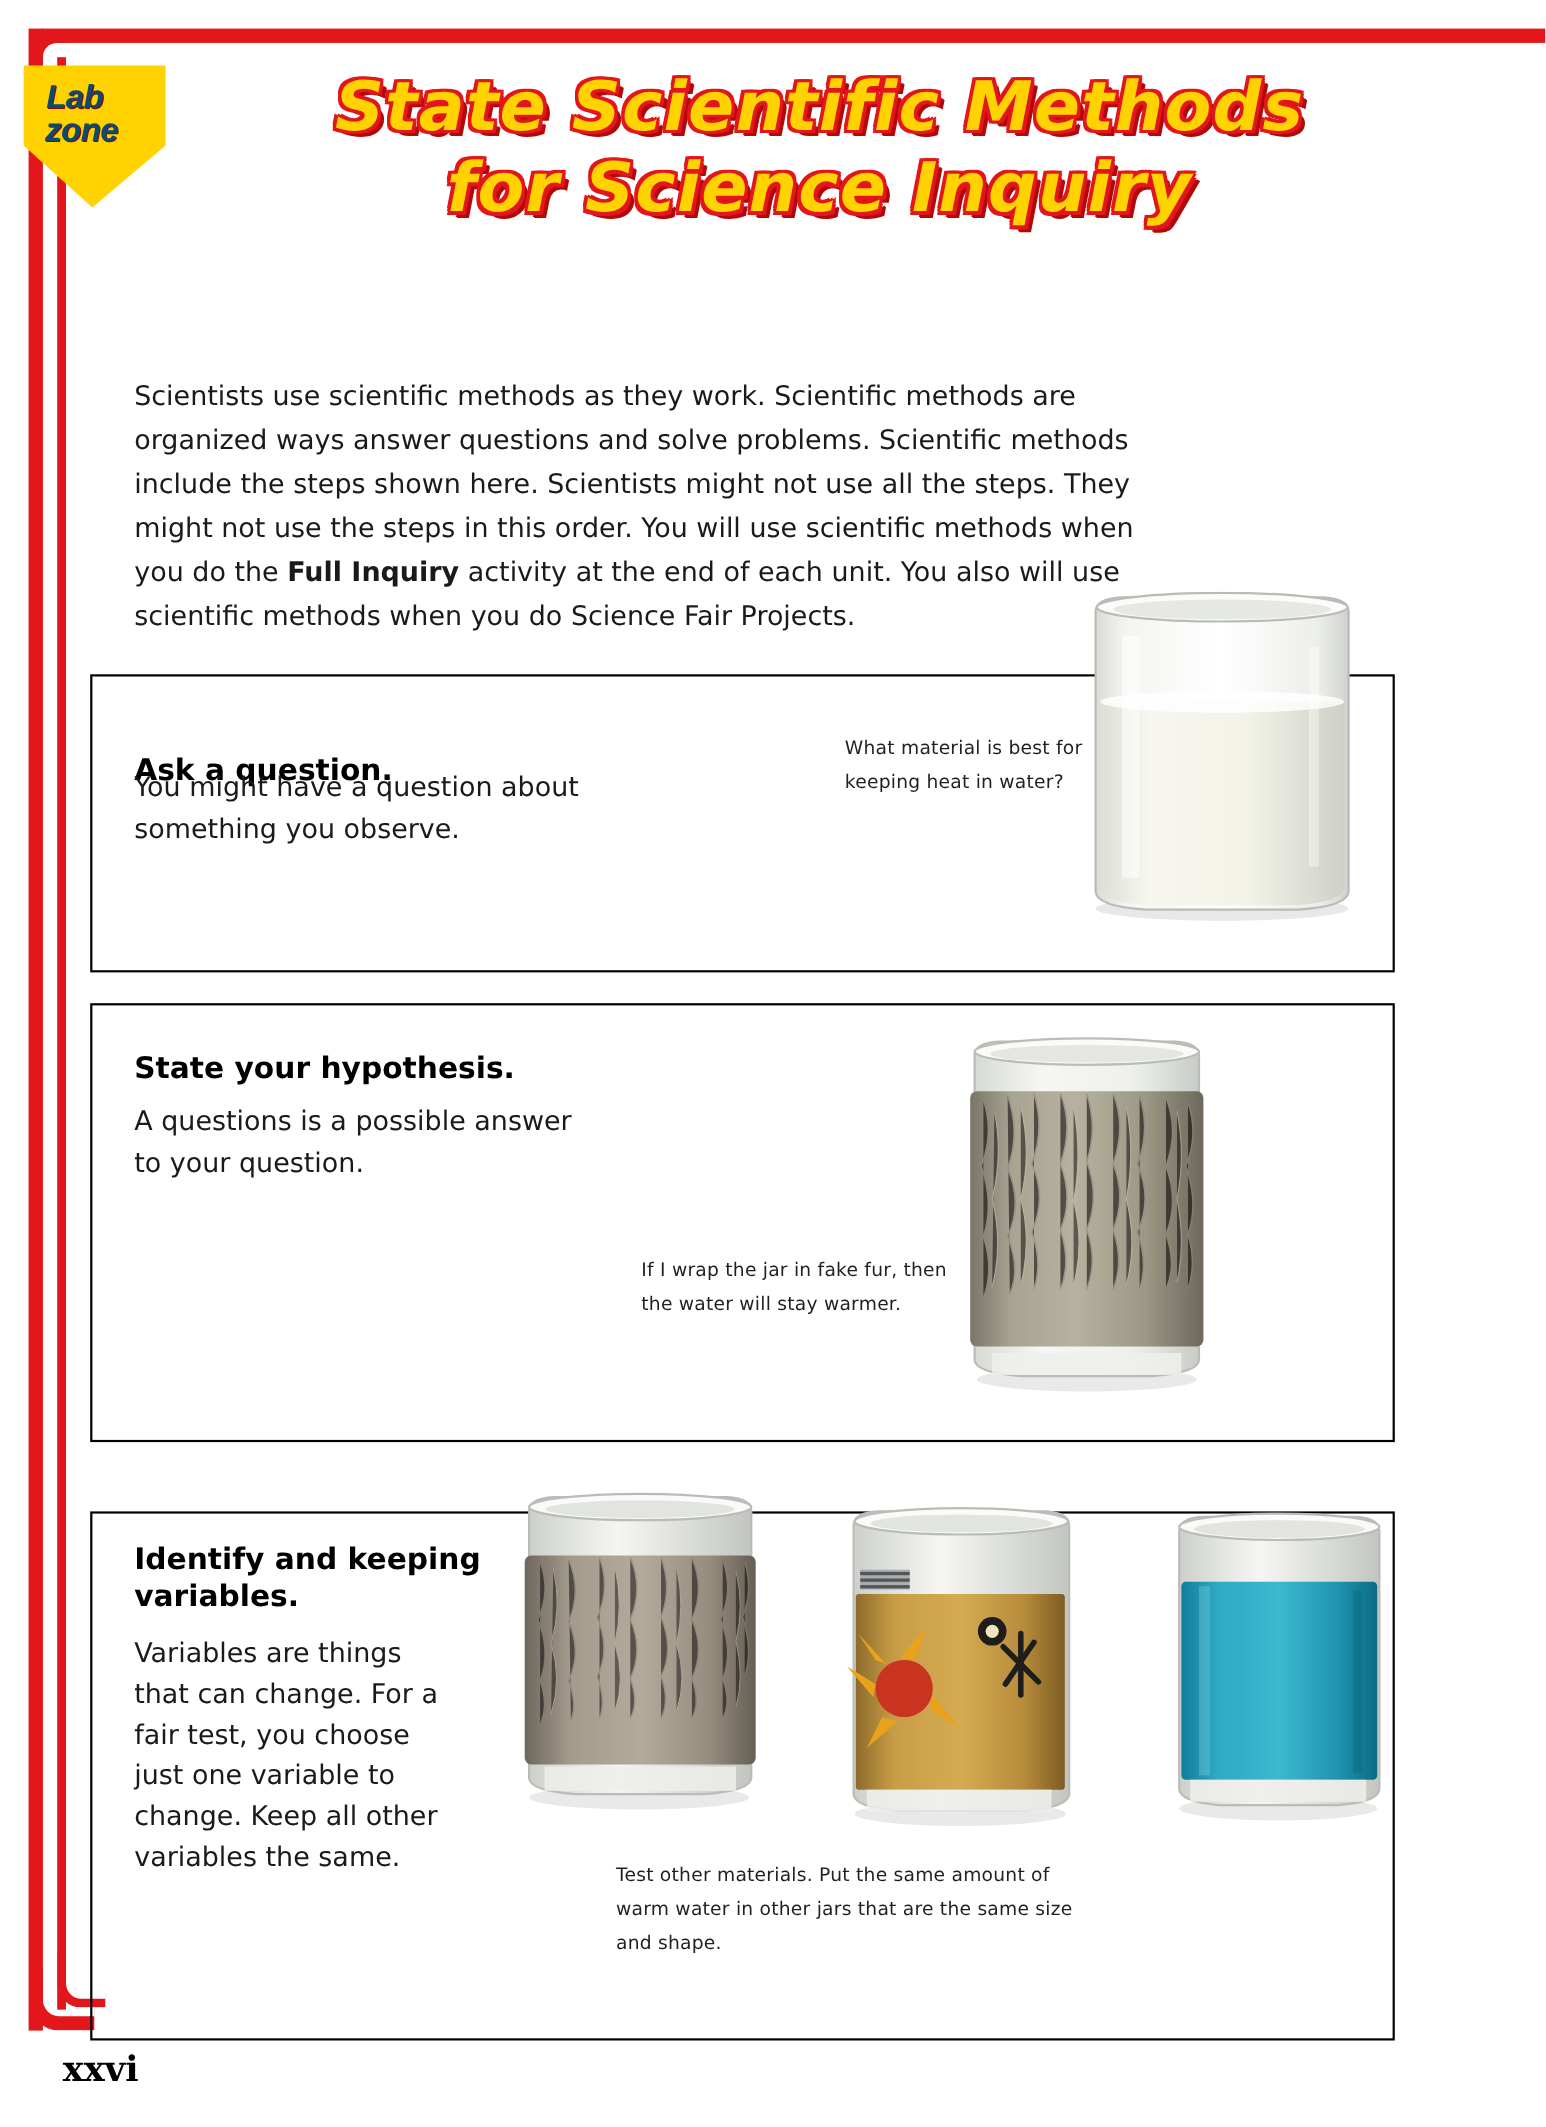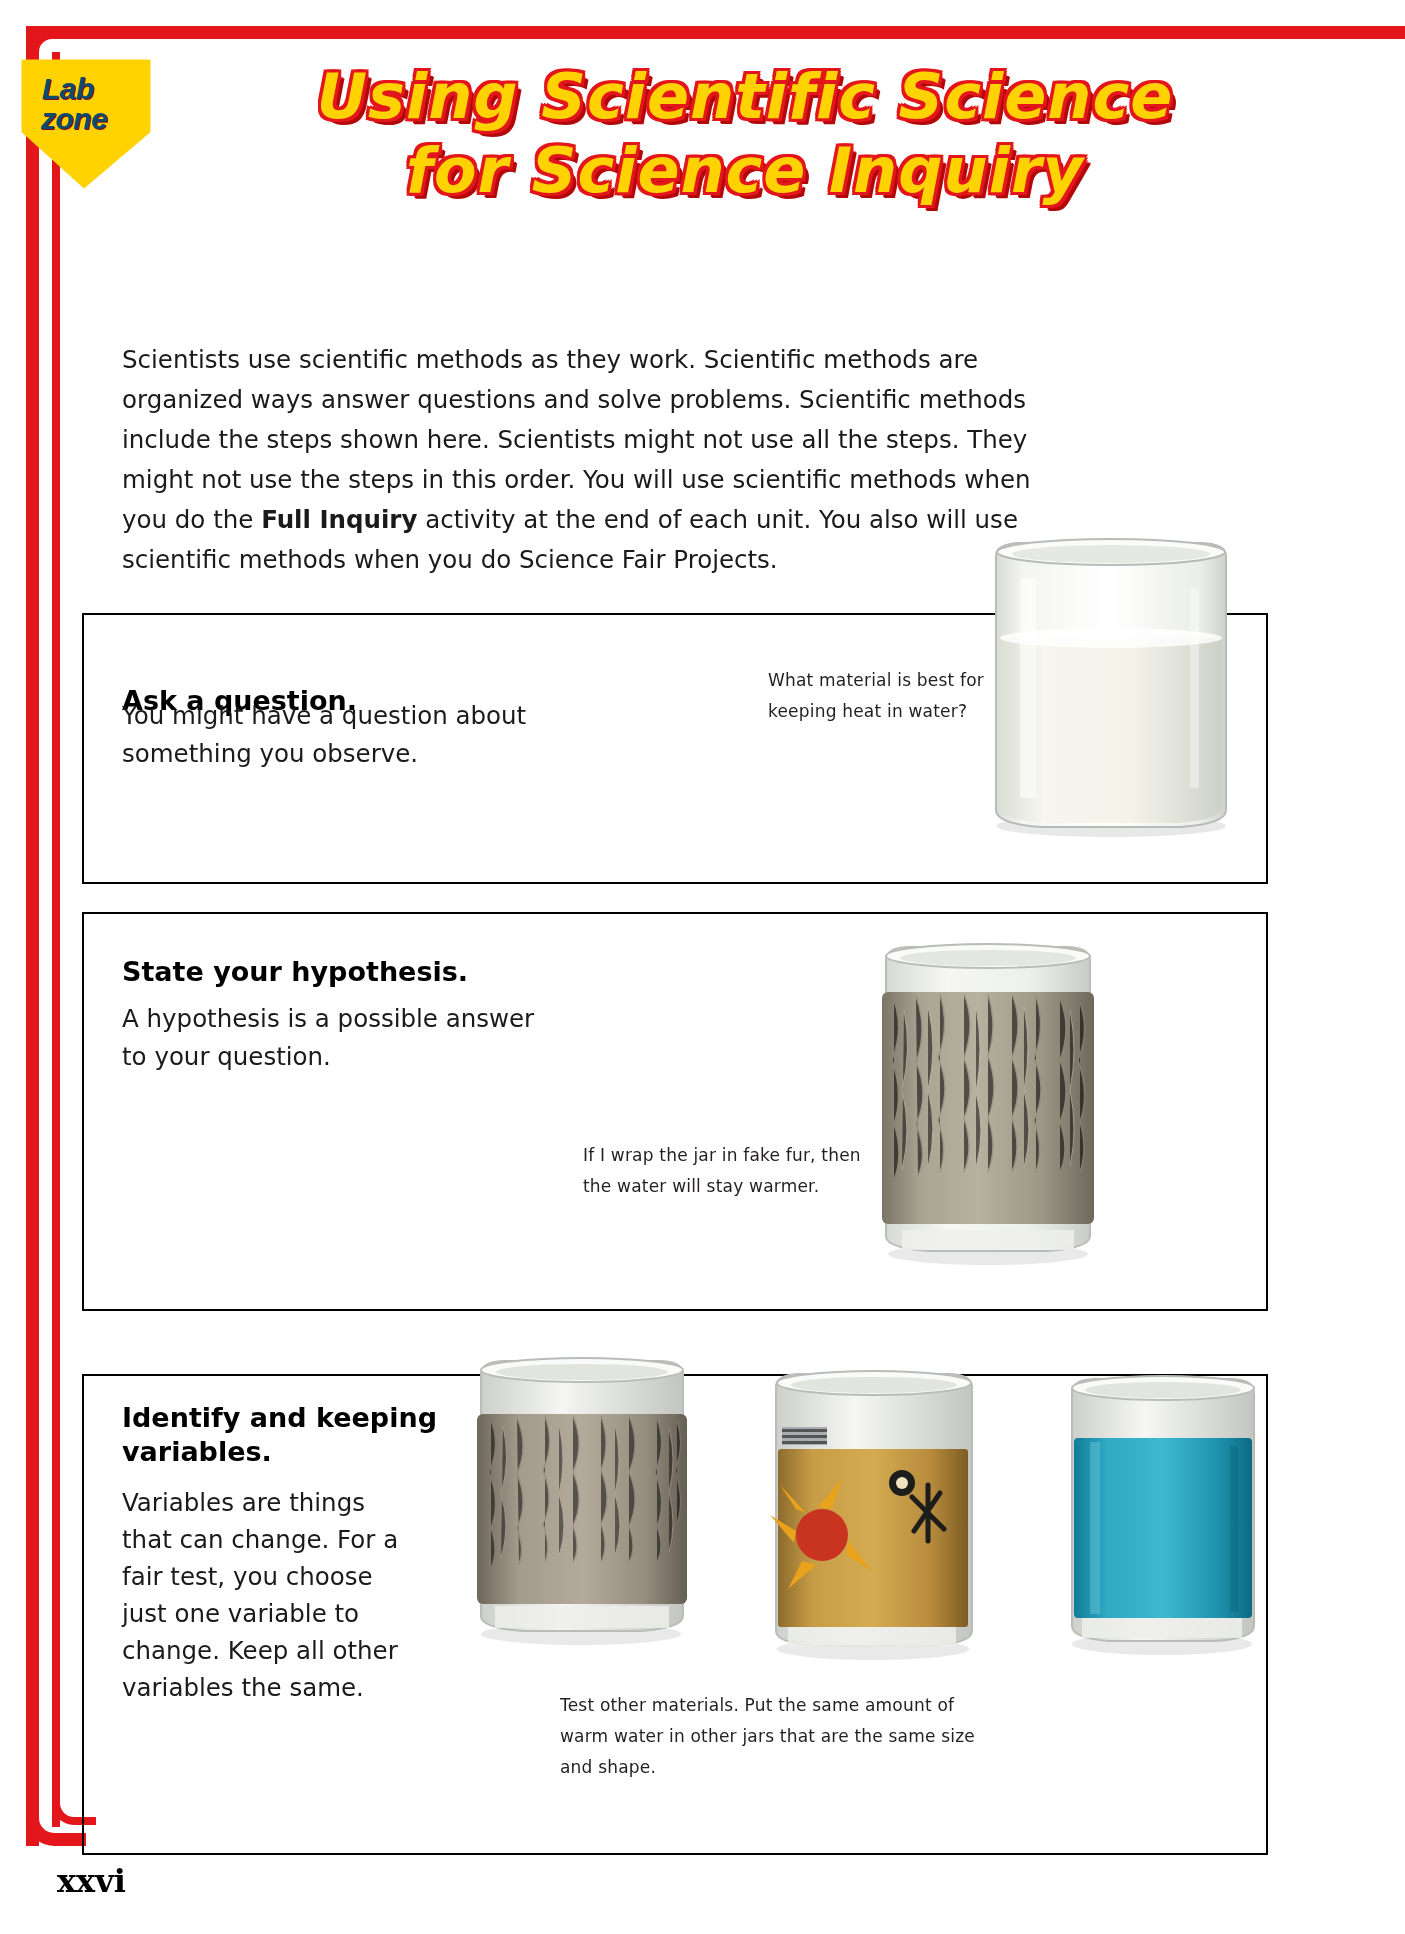--- a/index.html
+++ b/index.html
@@ -215,21 +215,21 @@
     <polygon points="4,4 132,4 132,76 66,132 4,76" fill="#ffd200" stroke="#ffd200"></polygon>
     <polygon points="4,4 132,4 132,76 66,132 4,76" fill="none" stroke="#e3161b" stroke-width="0"></polygon>
   </svg>
   <div class="labzone-text">
     <span class="lab">Lab</span>
     <span class="zone">zone</span>
   </div>
 </div>
 
 <div class="title-block">
-  <div class="title-line l1">Using Scientific Science</div>
+  <div class="title-line l1">State Scientific Methods</div>
   <div class="title-line l2">for Science Inquiry</div>
 </div>
 
 <p class="intro"><span>Scientists use scientific methods as they work. Scientific methods are organized ways answer questions and solve problems. Scientific methods include the steps shown here. Scientists might not use all the steps. They might not use the steps in this order. You will use scientific methods when you do the </span><b>Full Inquiry</b><span> activity at the end of each unit. You also will use scientific methods when you do Science Fair Projects.</span></p>
 
 <div class="step-box" id="box-ask"></div>
 <div class="step-head" id="ask-head">Ask a question.</div>
 <div class="step-body" id="ask-body">You might have a question about something you observe.</div>
 <div class="handwritten" id="callout-ask">What material is best for keeping heat in water?</div>
 
@@ -254,21 +254,21 @@
   <path d="M20 100 L242 100 L242 268 Q242 282 198 285 L64 285 Q20 282 20 268 Z" fill="url(#gwat)" opacity="0.95"></path>
   <ellipse cx="131" cy="100" rx="111" ry="10" fill="#ffffff" opacity="0.8"></ellipse>
   <ellipse cx="131" cy="14" rx="114" ry="13" fill="#fbfbf9" stroke="#b8bcb6" stroke-width="2"></ellipse>
   <ellipse cx="131" cy="16" rx="99" ry="9" fill="#e6e8e3"></ellipse>
   <rect x="40" y="40" width="16" height="220" fill="#ffffff" opacity="0.55"></rect>
   <rect x="210" y="50" width="9" height="200" fill="#ffffff" opacity="0.4"></rect>
 </svg>
 
 <div class="step-box" id="box-hyp"></div>
 <div class="step-head" id="hyp-head">State your hypothesis.</div>
-<div class="step-body" id="hyp-body">A hypothesis is a possible answer to your question.</div>
+<div class="step-body" id="hyp-body">A questions is a possible answer to your question.</div>
 <div class="handwritten" id="callout-hyp">If I wrap the jar in fake fur, then the water will stay warmer.</div>
 
 <svg class="jar" id="jar-fur" viewBox="0 0 232 330">
   <defs>
     <linearGradient id="gfur" x1="0" y1="0" x2="1" y2="0">
       <stop offset="0%" stop-color="#7b7568"></stop>
       <stop offset="18%" stop-color="#a9a392"></stop>
       <stop offset="45%" stop-color="#b7b1a0"></stop>
       <stop offset="75%" stop-color="#9d9786"></stop>
       <stop offset="100%" stop-color="#6e685c"></stop>

